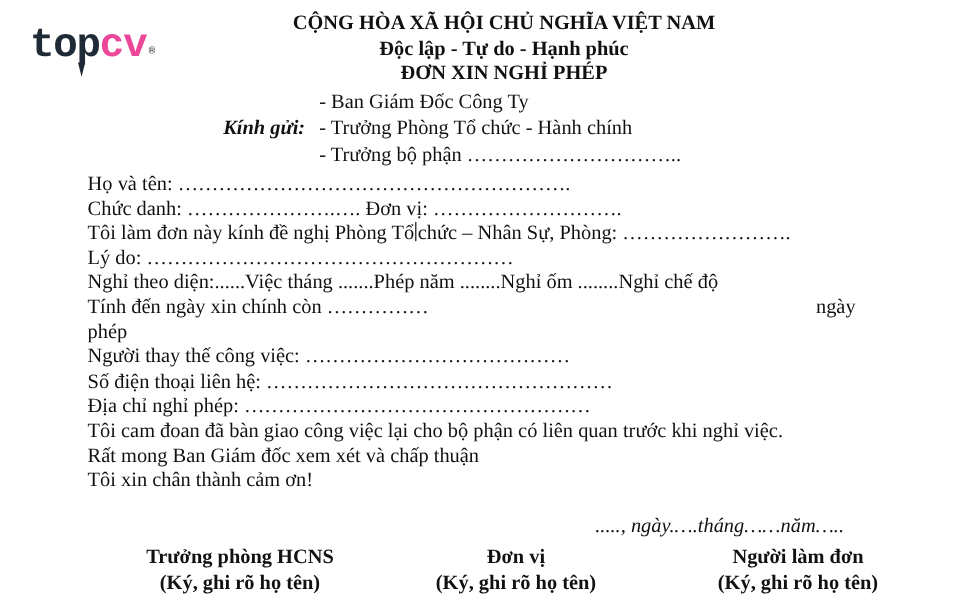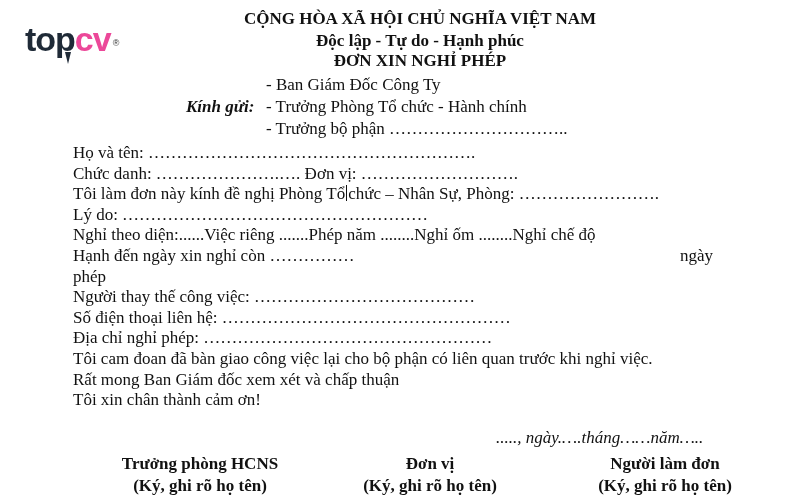--- a/index.html
+++ b/index.html
@@ -4,21 +4,21 @@
   <style>
     html, body { margin: 0; padding: 0; }
     body {
       width: 800px; height: 500px; overflow: hidden;
       background: #ffffff; position: relative;
       font-family: "Liberation Serif", "DejaVu Serif", serif;
       color: #111111;
     }
     .logo {
       position: absolute; left: 25px; top: 22px;
-      font-family: Liberation Sans, sans-serif;
+      font-family: Liberation Mono, monospace;
       font-weight: 700; font-size: 34px; letter-spacing: -1px;
       line-height: 34px; display: flex; align-items: flex-start;
     }
     .logo .top { color: #1f2a37; position: relative; }
     .logo .cv { color: #ec4899; }
     .logo .reg { font-size: 9px; color: #333; margin-left: 2px; margin-top: 4px; font-weight: 400; letter-spacing: 0; }
     .logo .tie {
       position: absolute; left: 40px; top: 30px; width: 0; height: 0;
       border-left: 3px solid transparent; border-right: 3px solid transparent;
       border-top: 12px solid #1f2a37;
@@ -60,23 +60,23 @@
 <div class="kg kg-item" style="top:96px">- Trưởng Phòng Tổ chức - Hành chính</div>
 <div class="kg kg-item" style="top:118px">- Trưởng bộ phận …………………………..</div>
 
 <div class="body-lines">
   <div class="line">Họ và tên: ………………………………………………….</div>
   <div class="line">Chức danh: ………………….…. Đơn vị: ……………………….</div>
   <div class="line line-3">
     <span>Tôi làm đơn này kính đề nghị Phòng Tổ</span><span class="cursor"></span><span>chức – Nhân Sự, Phòng: …………………….</span>
   </div>
   <div class="line">Lý do: ………………………………………………</div>
-  <div class="line">Nghỉ theo diện:......Việc riêng .......Phép năm ........Nghỉ ốm ........Nghỉ chế độ</div>
+  <div class="line">Nghỉ theo diện:......Việc tháng .......Phép năm ........Nghỉ ốm ........Nghỉ chế độ</div>
   <div class="line just">
-    <span>Hạnh đến ngày xin nghỉ còn ……………</span>
+    <span>Tính đến ngày xin chính còn ……………</span>
     <span>ngày</span>
   </div>
   <div class="line">phép</div>
   <div class="line">Người thay thế công việc: …………………………………</div>
   <div class="line">Số điện thoại liên hệ: ……………………………………………</div>
   <div class="line">Địa chỉ nghỉ phép: ……………………………………………</div>
   <div class="line">Tôi cam đoan đã bàn giao công việc lại cho bộ phận có liên quan trước khi nghỉ việc.</div>
   <div class="line">Rất mong Ban Giám đốc xem xét và chấp thuận</div>
   <div class="line bold">Tôi xin chân thành cảm ơn!</div>
 </div>

